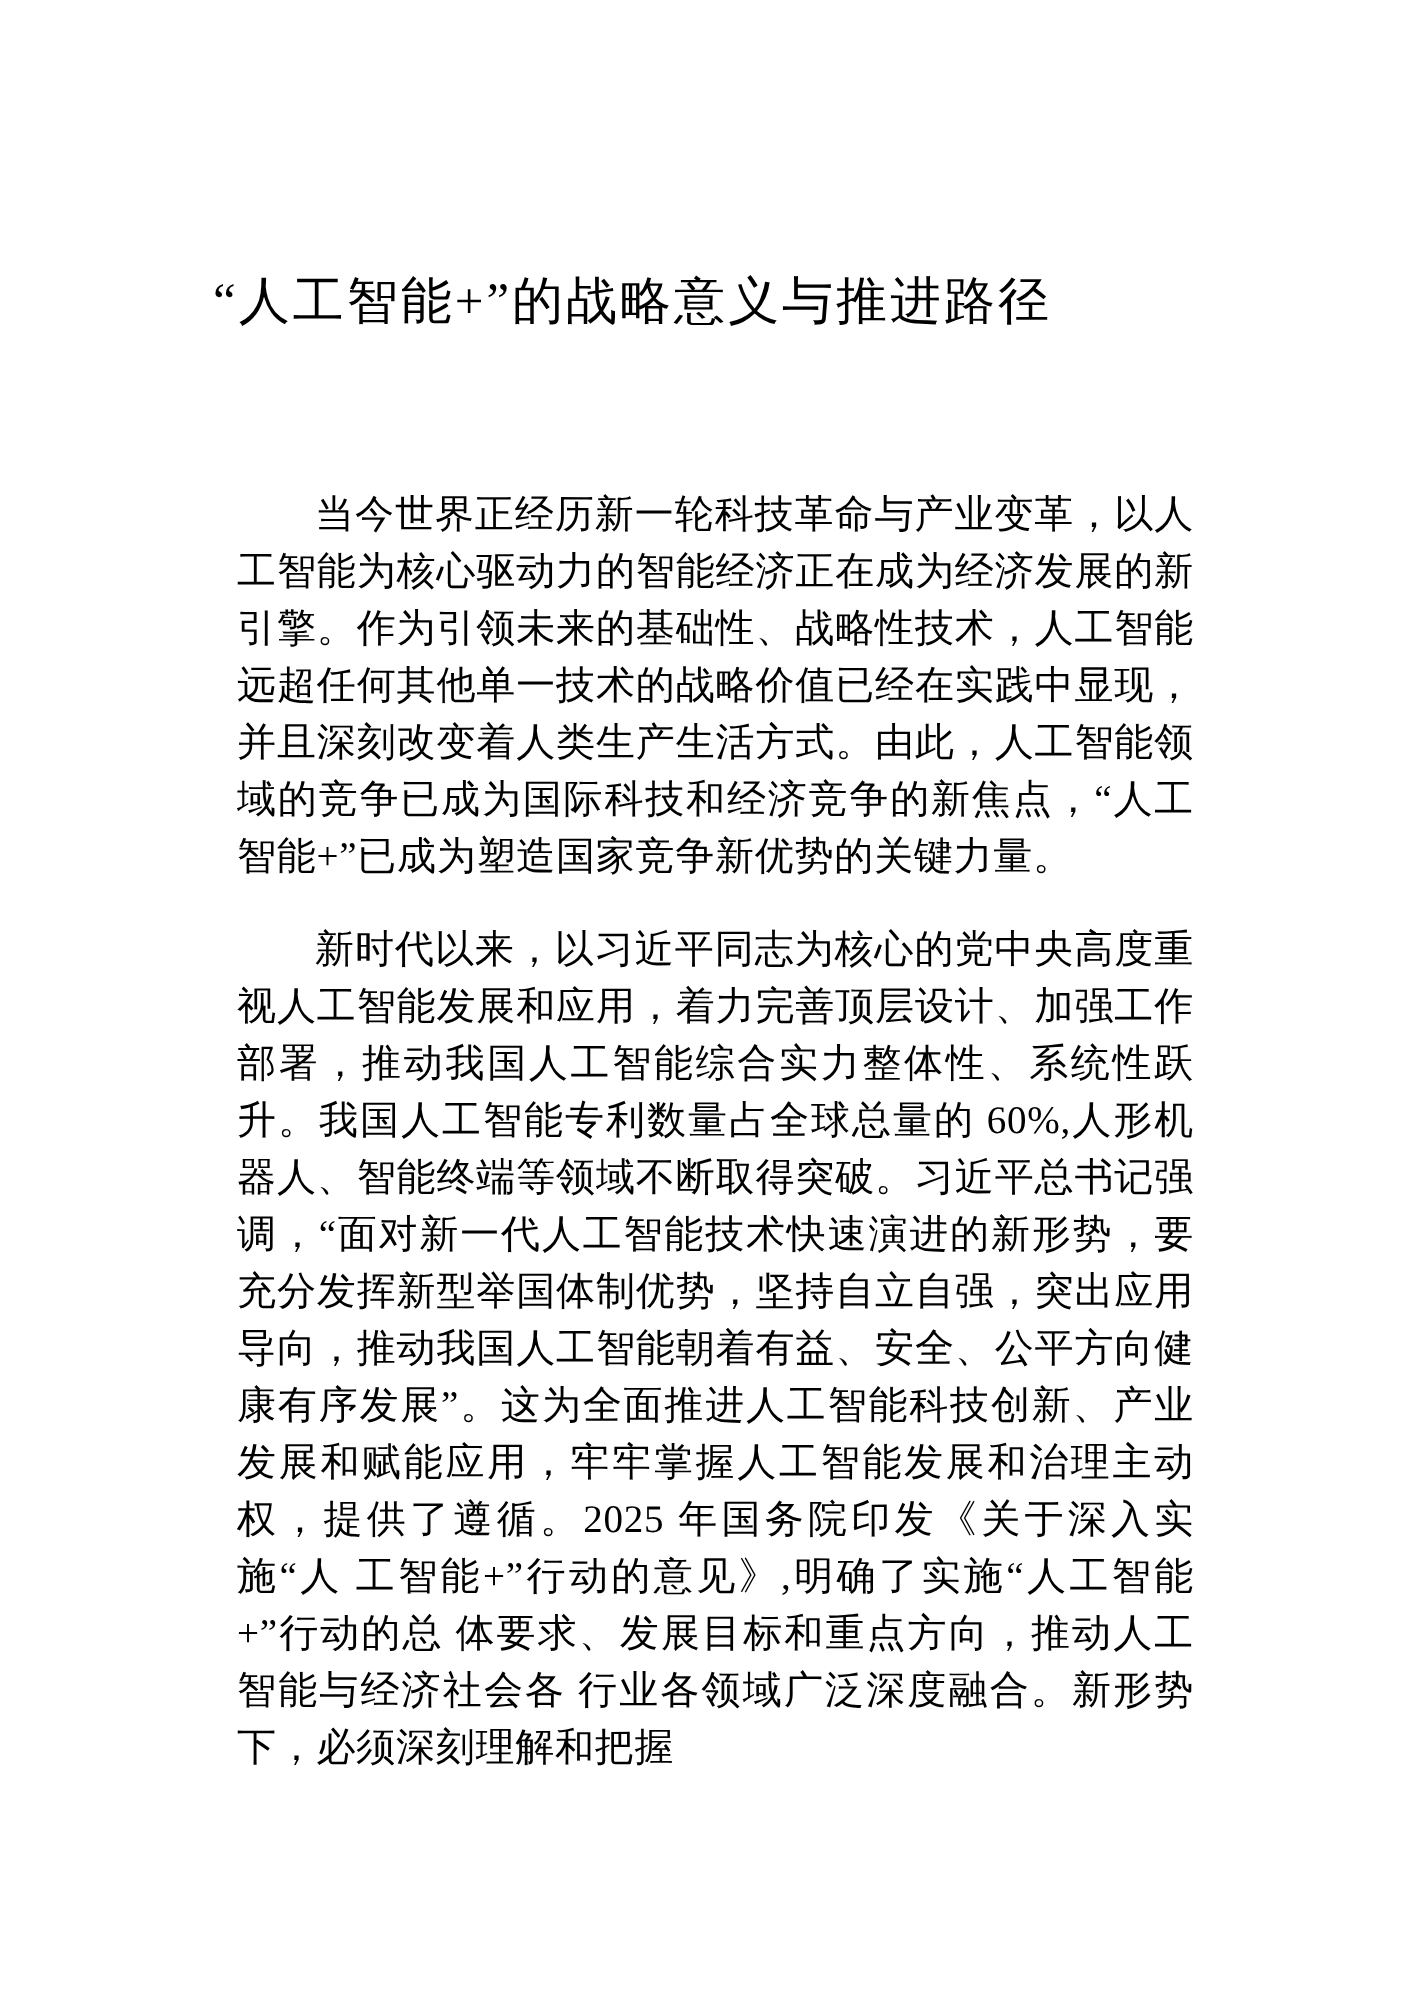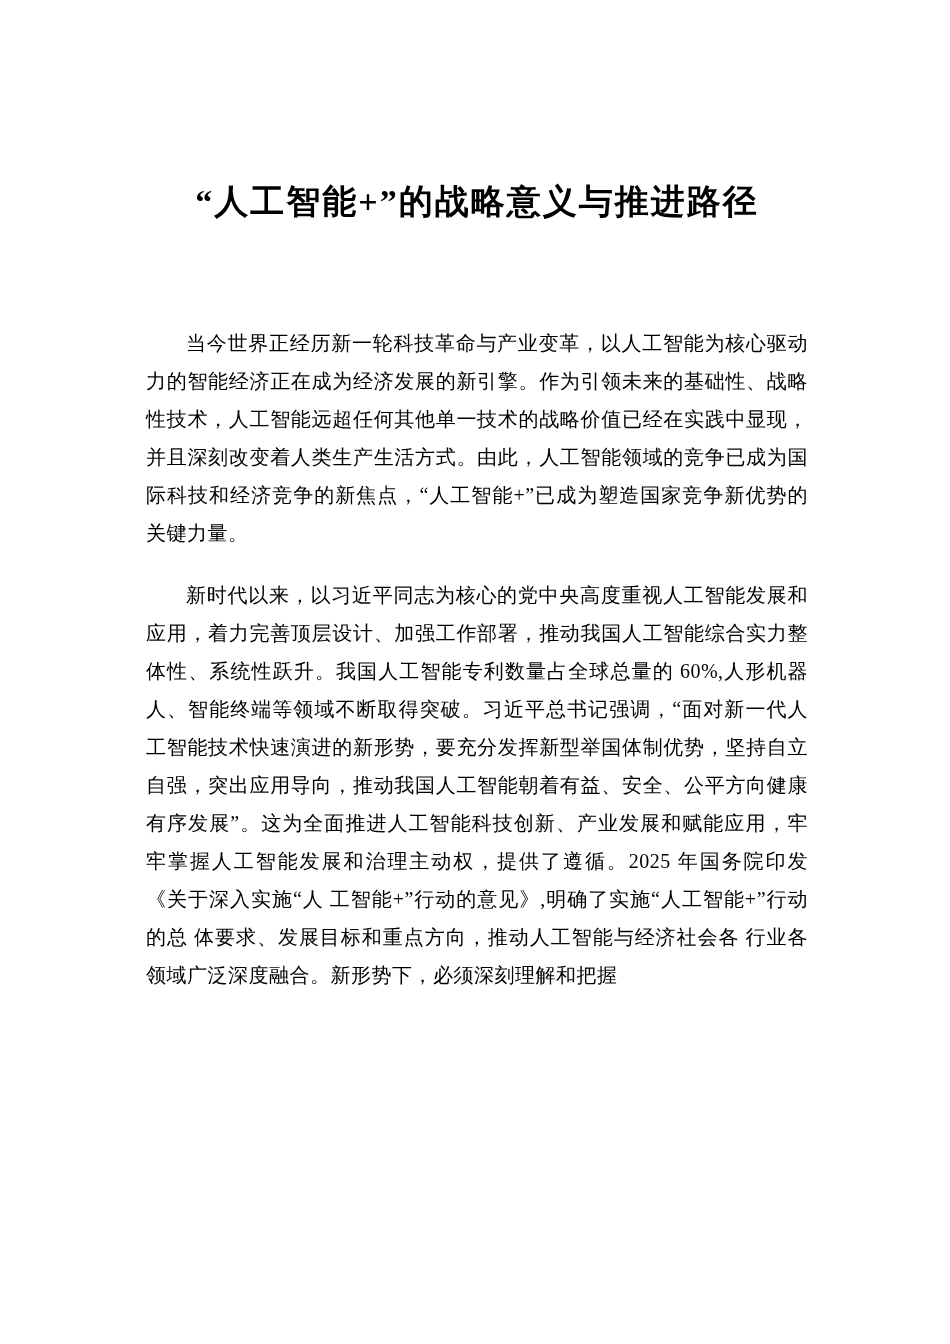--- a/index.html
+++ b/index.html
@@ -19,28 +19,27 @@
   .content {
     position: absolute;
     left: 142px;
     top: 0;
     width: 670px;
   }
   .doc-title {
     margin: 180px 0 0 0;
     font-size: 34px;
     line-height: 44px;
-    font-weight: bold;
-    text-align: center;
+    font-weight: normal;
     letter-spacing: 2px;
     white-space: nowrap;
   }
   .para {
-    margin: 4px;
-    font-size: 20px;
+    margin: 16px;
+    font-size: 26px;
     line-height: 38px;
     text-align: justify;
     text-indent: 2em;
     letter-spacing: 0.5px;
     font-weight: normal;
   }
   .para-1 { margin-top: 100px; }
   .para-2 { margin-top: 24px; }
 </style>
 </head>

